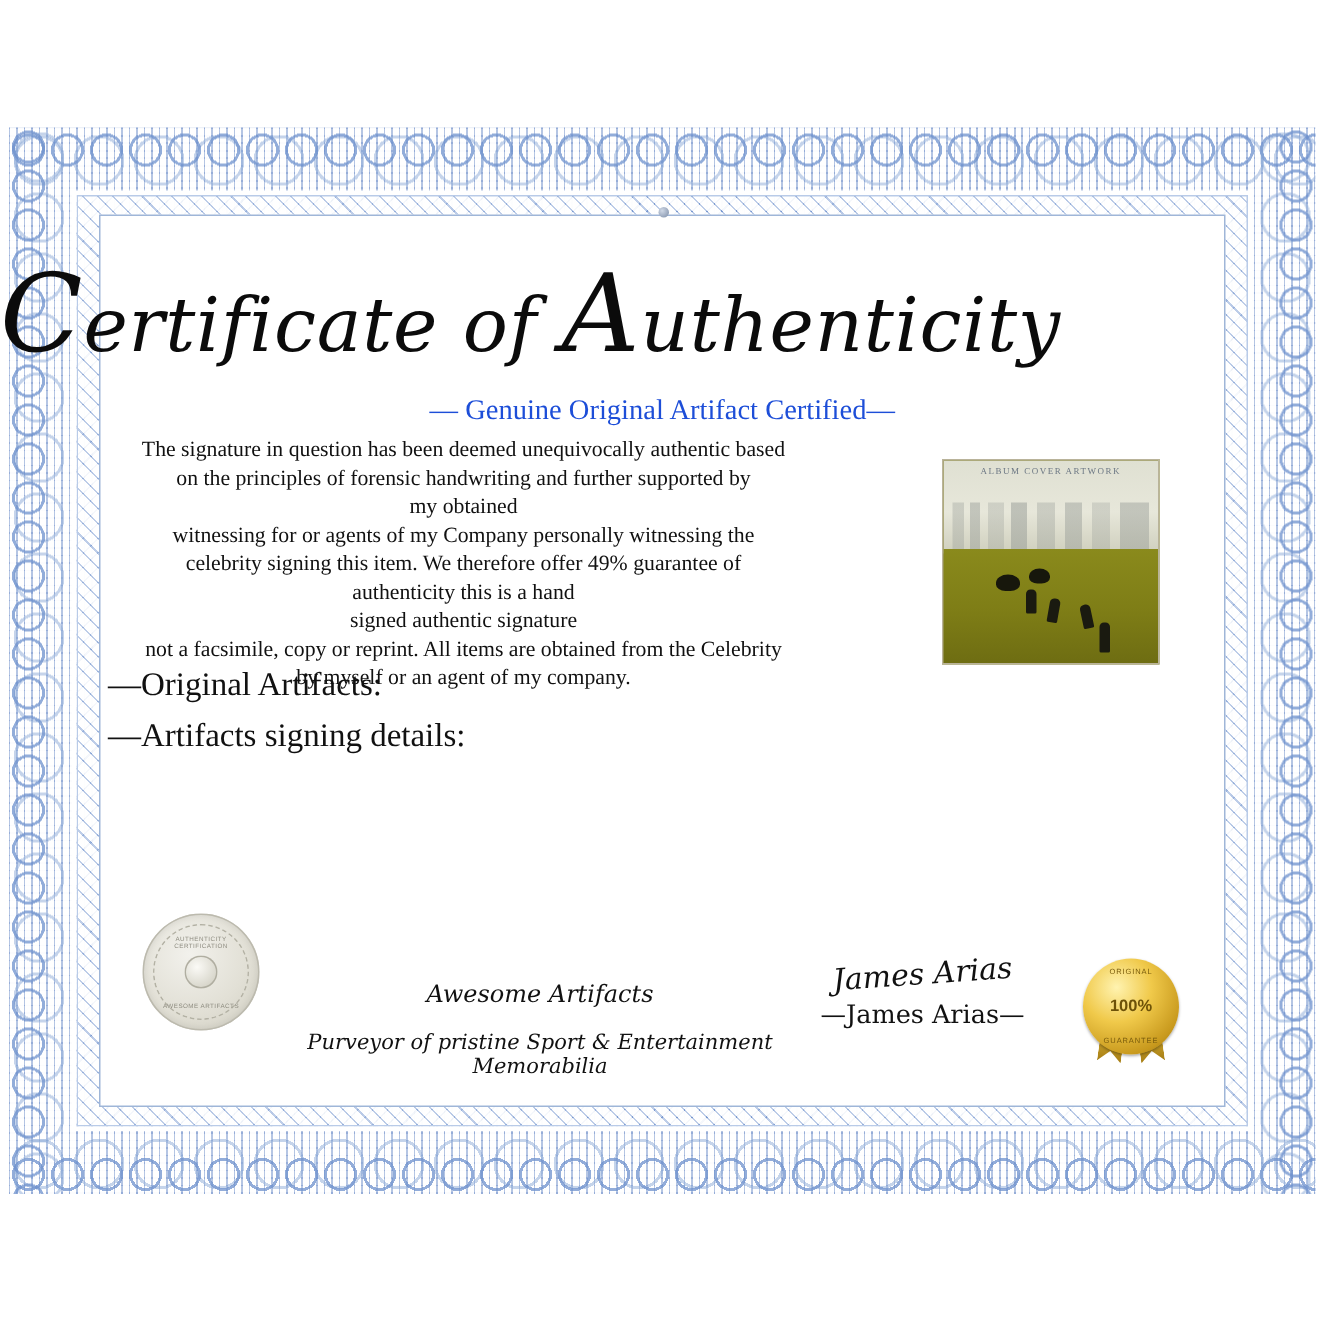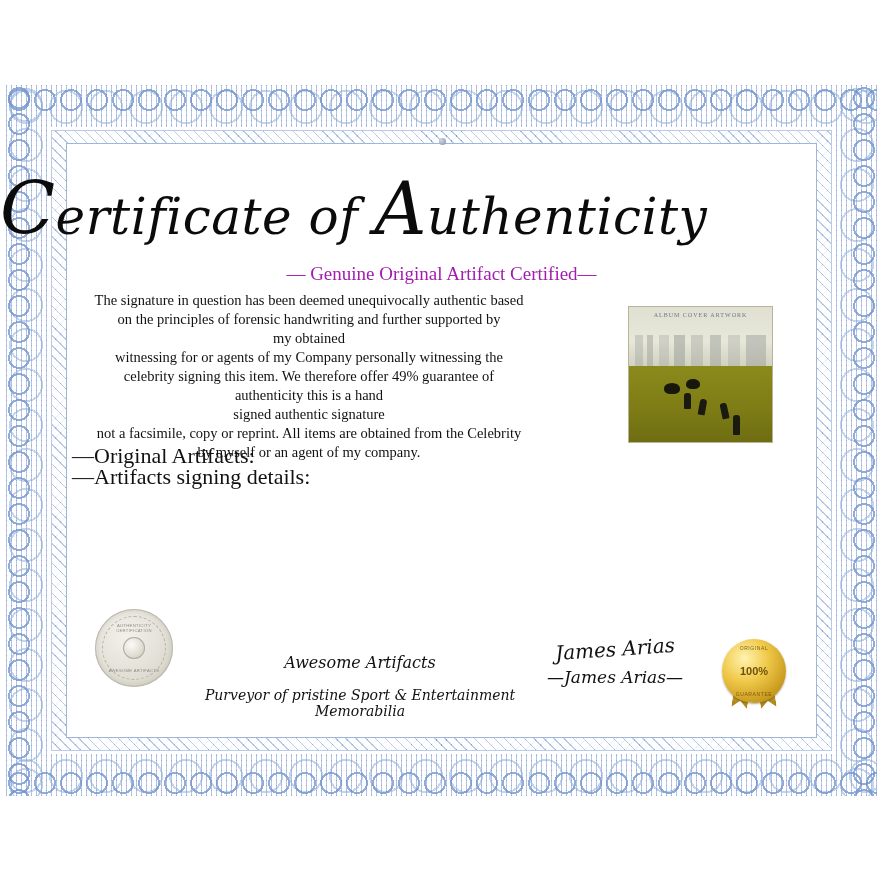--- a/index.html
+++ b/index.html
@@ -139,21 +139,21 @@
   .title .cap { font-size: 72px; line-height: 1; }
 
   .subtitle {
     position: absolute;
     left: 0;
     top: 178px;
     width: 883px;
     text-align: center;
     font-family: "Liberation Serif", serif;
     font-size: 19px;
-    color: #a21caf;
+    color: #1d4ed8;
   }
 
   
   .body-text {
     position: absolute;
     left: 74px;
     top: 206px;
     width: 470px;
     text-align: center;
     font-family: "Liberation Serif", serif;
@@ -227,21 +227,21 @@
 
   
   .fill-line {
     position: absolute;
     left: 72px;
     font-family: "Liberation Serif", serif;
     font-size: 22px;
     color: #111;
   }
   #fill-1 { top: 358px; }
-  #fill-2 { top: 379px; }
+  #fill-2 { top: 392px; }
 
   
   .embossed-seal {
     position: absolute;
     left: 95px;
     top: 524px;
     width: 78px;
     height: 78px;
     border-radius: 50%;
     background:
@@ -298,21 +298,20 @@
   .sig-script {
     font-family: "DejaVu Serif", serif;
     font-style: italic;
     font-size: 20px;
     color: #111;
     transform: rotate(-4deg);
   }
   .sig-name {
     margin-top: 6px;
     font-family: "DejaVu Serif", serif;
-    font-style: italic;
     font-size: 17px;
     color: #111;
   }
 
   .gold-seal {
     position: absolute;
     left: 717px;
     top: 549px;
     width: 74px;
     height: 74px;

